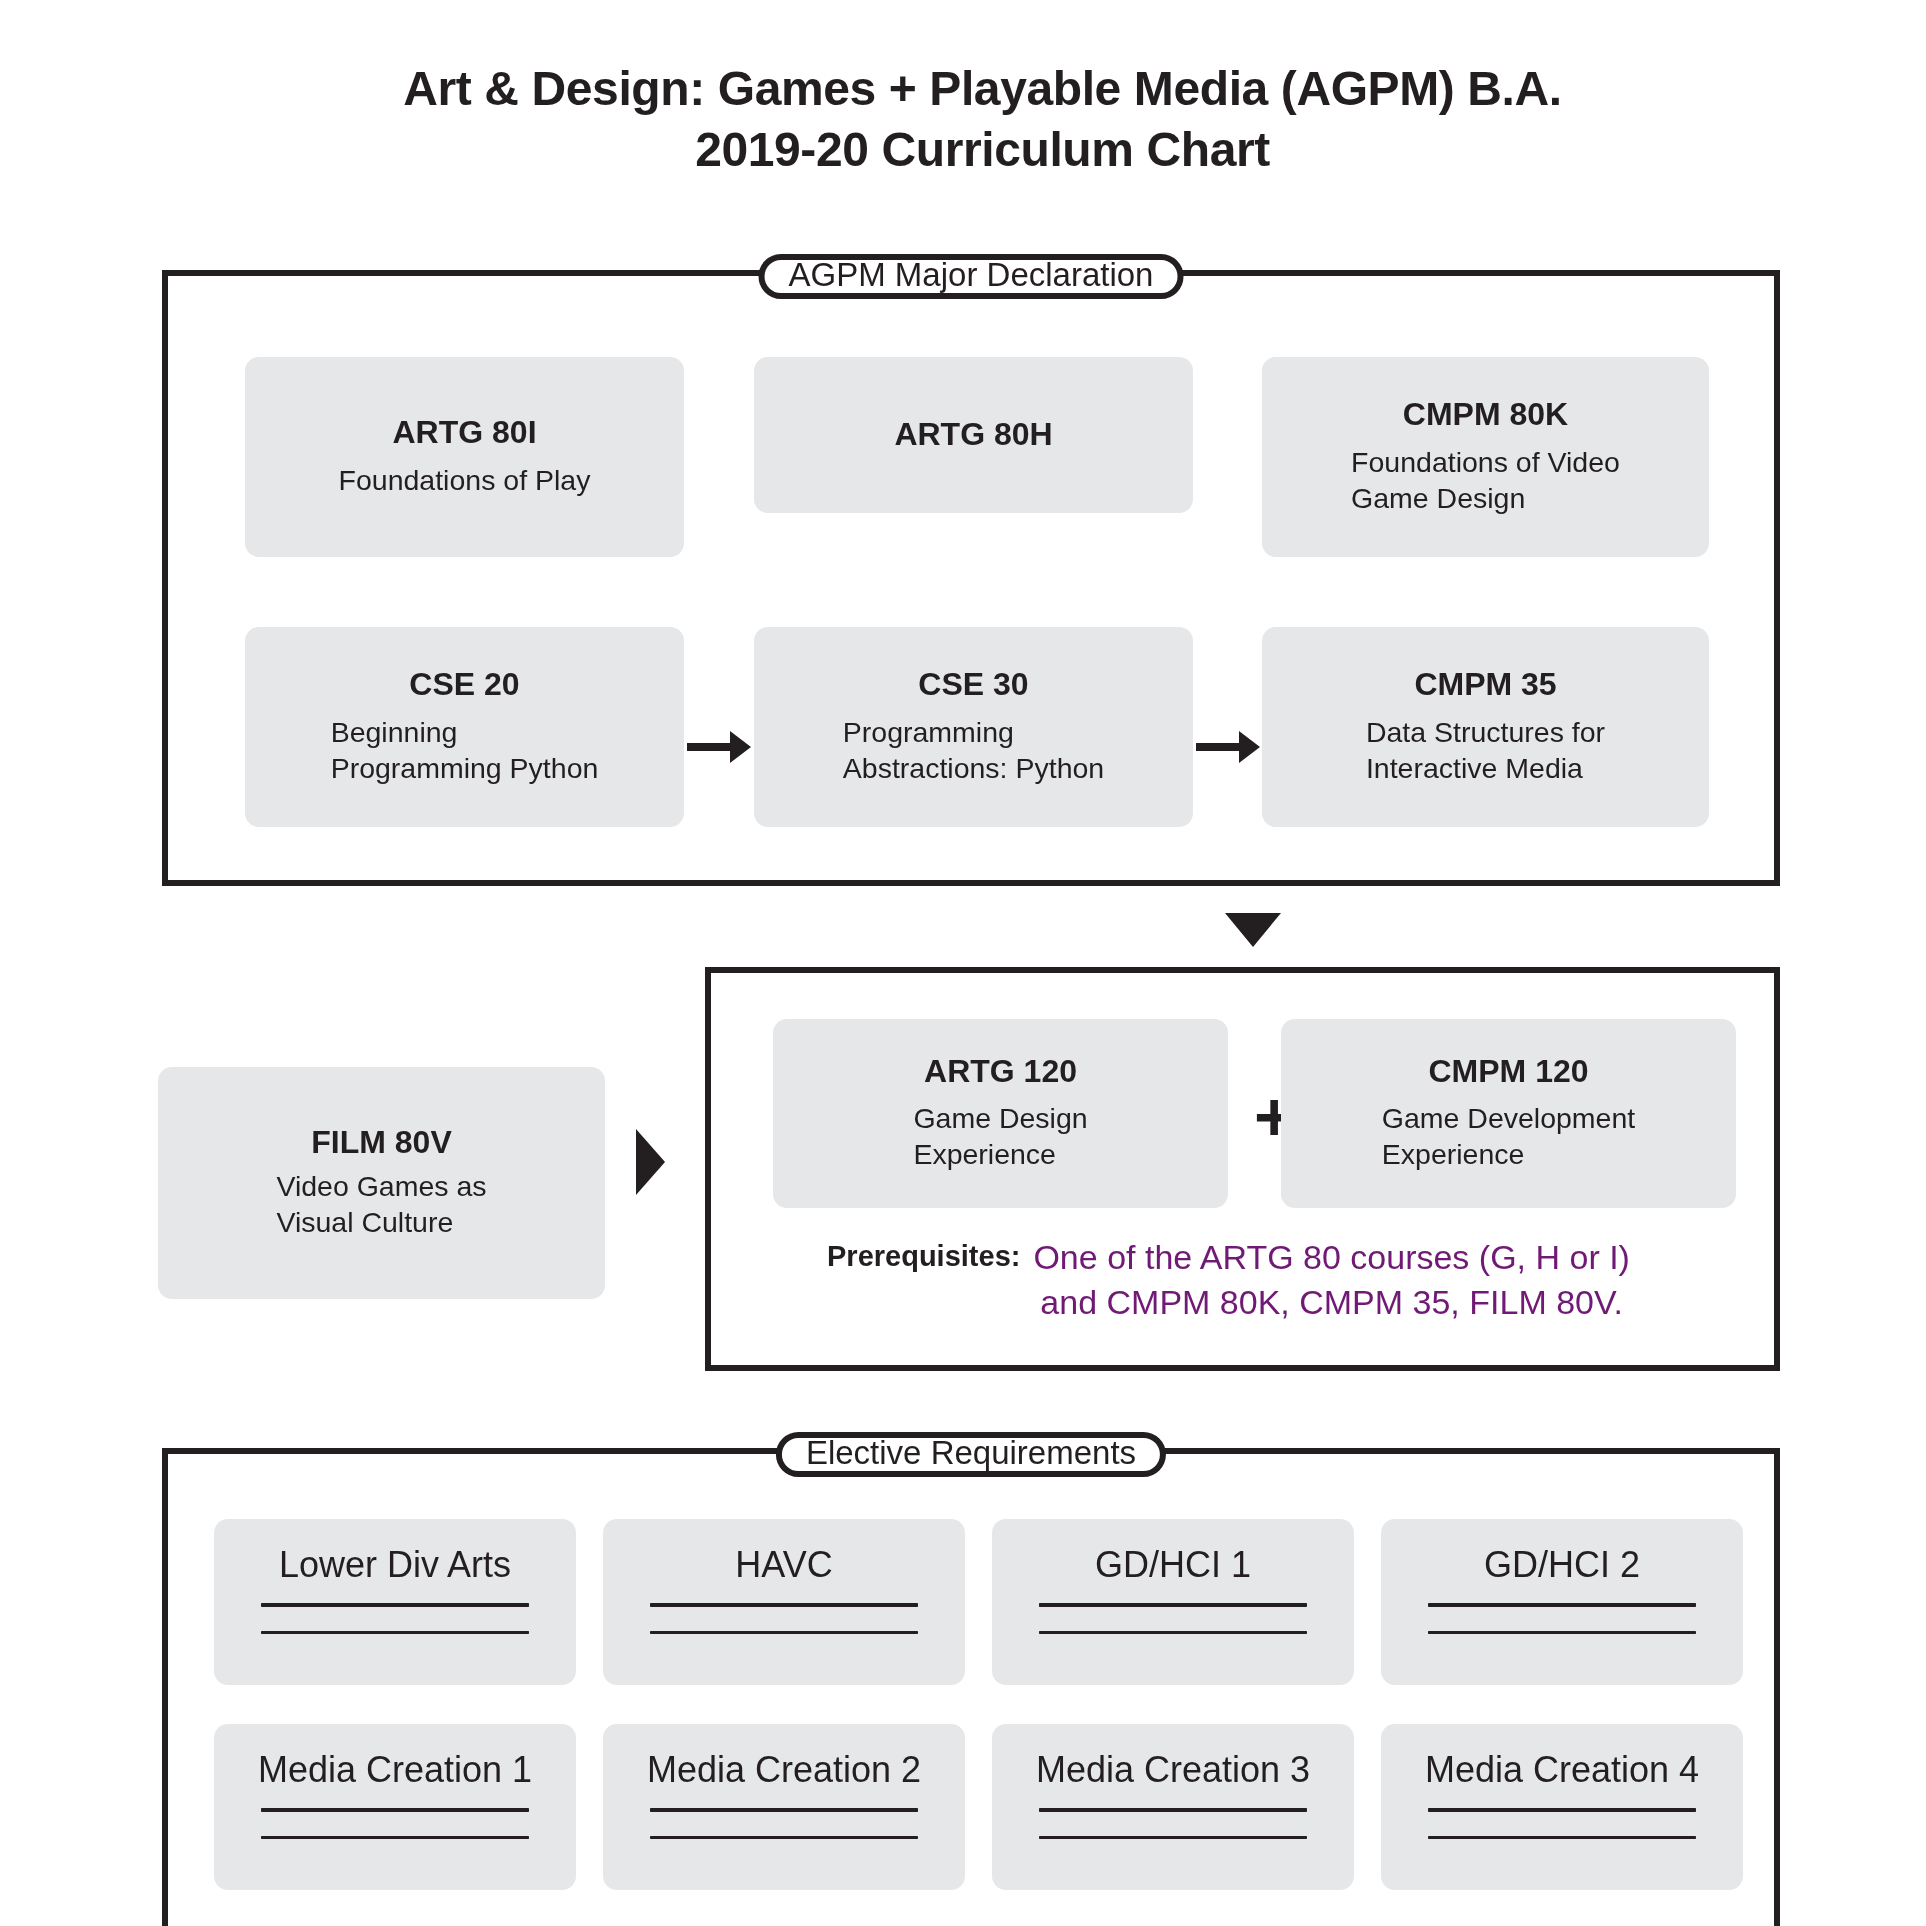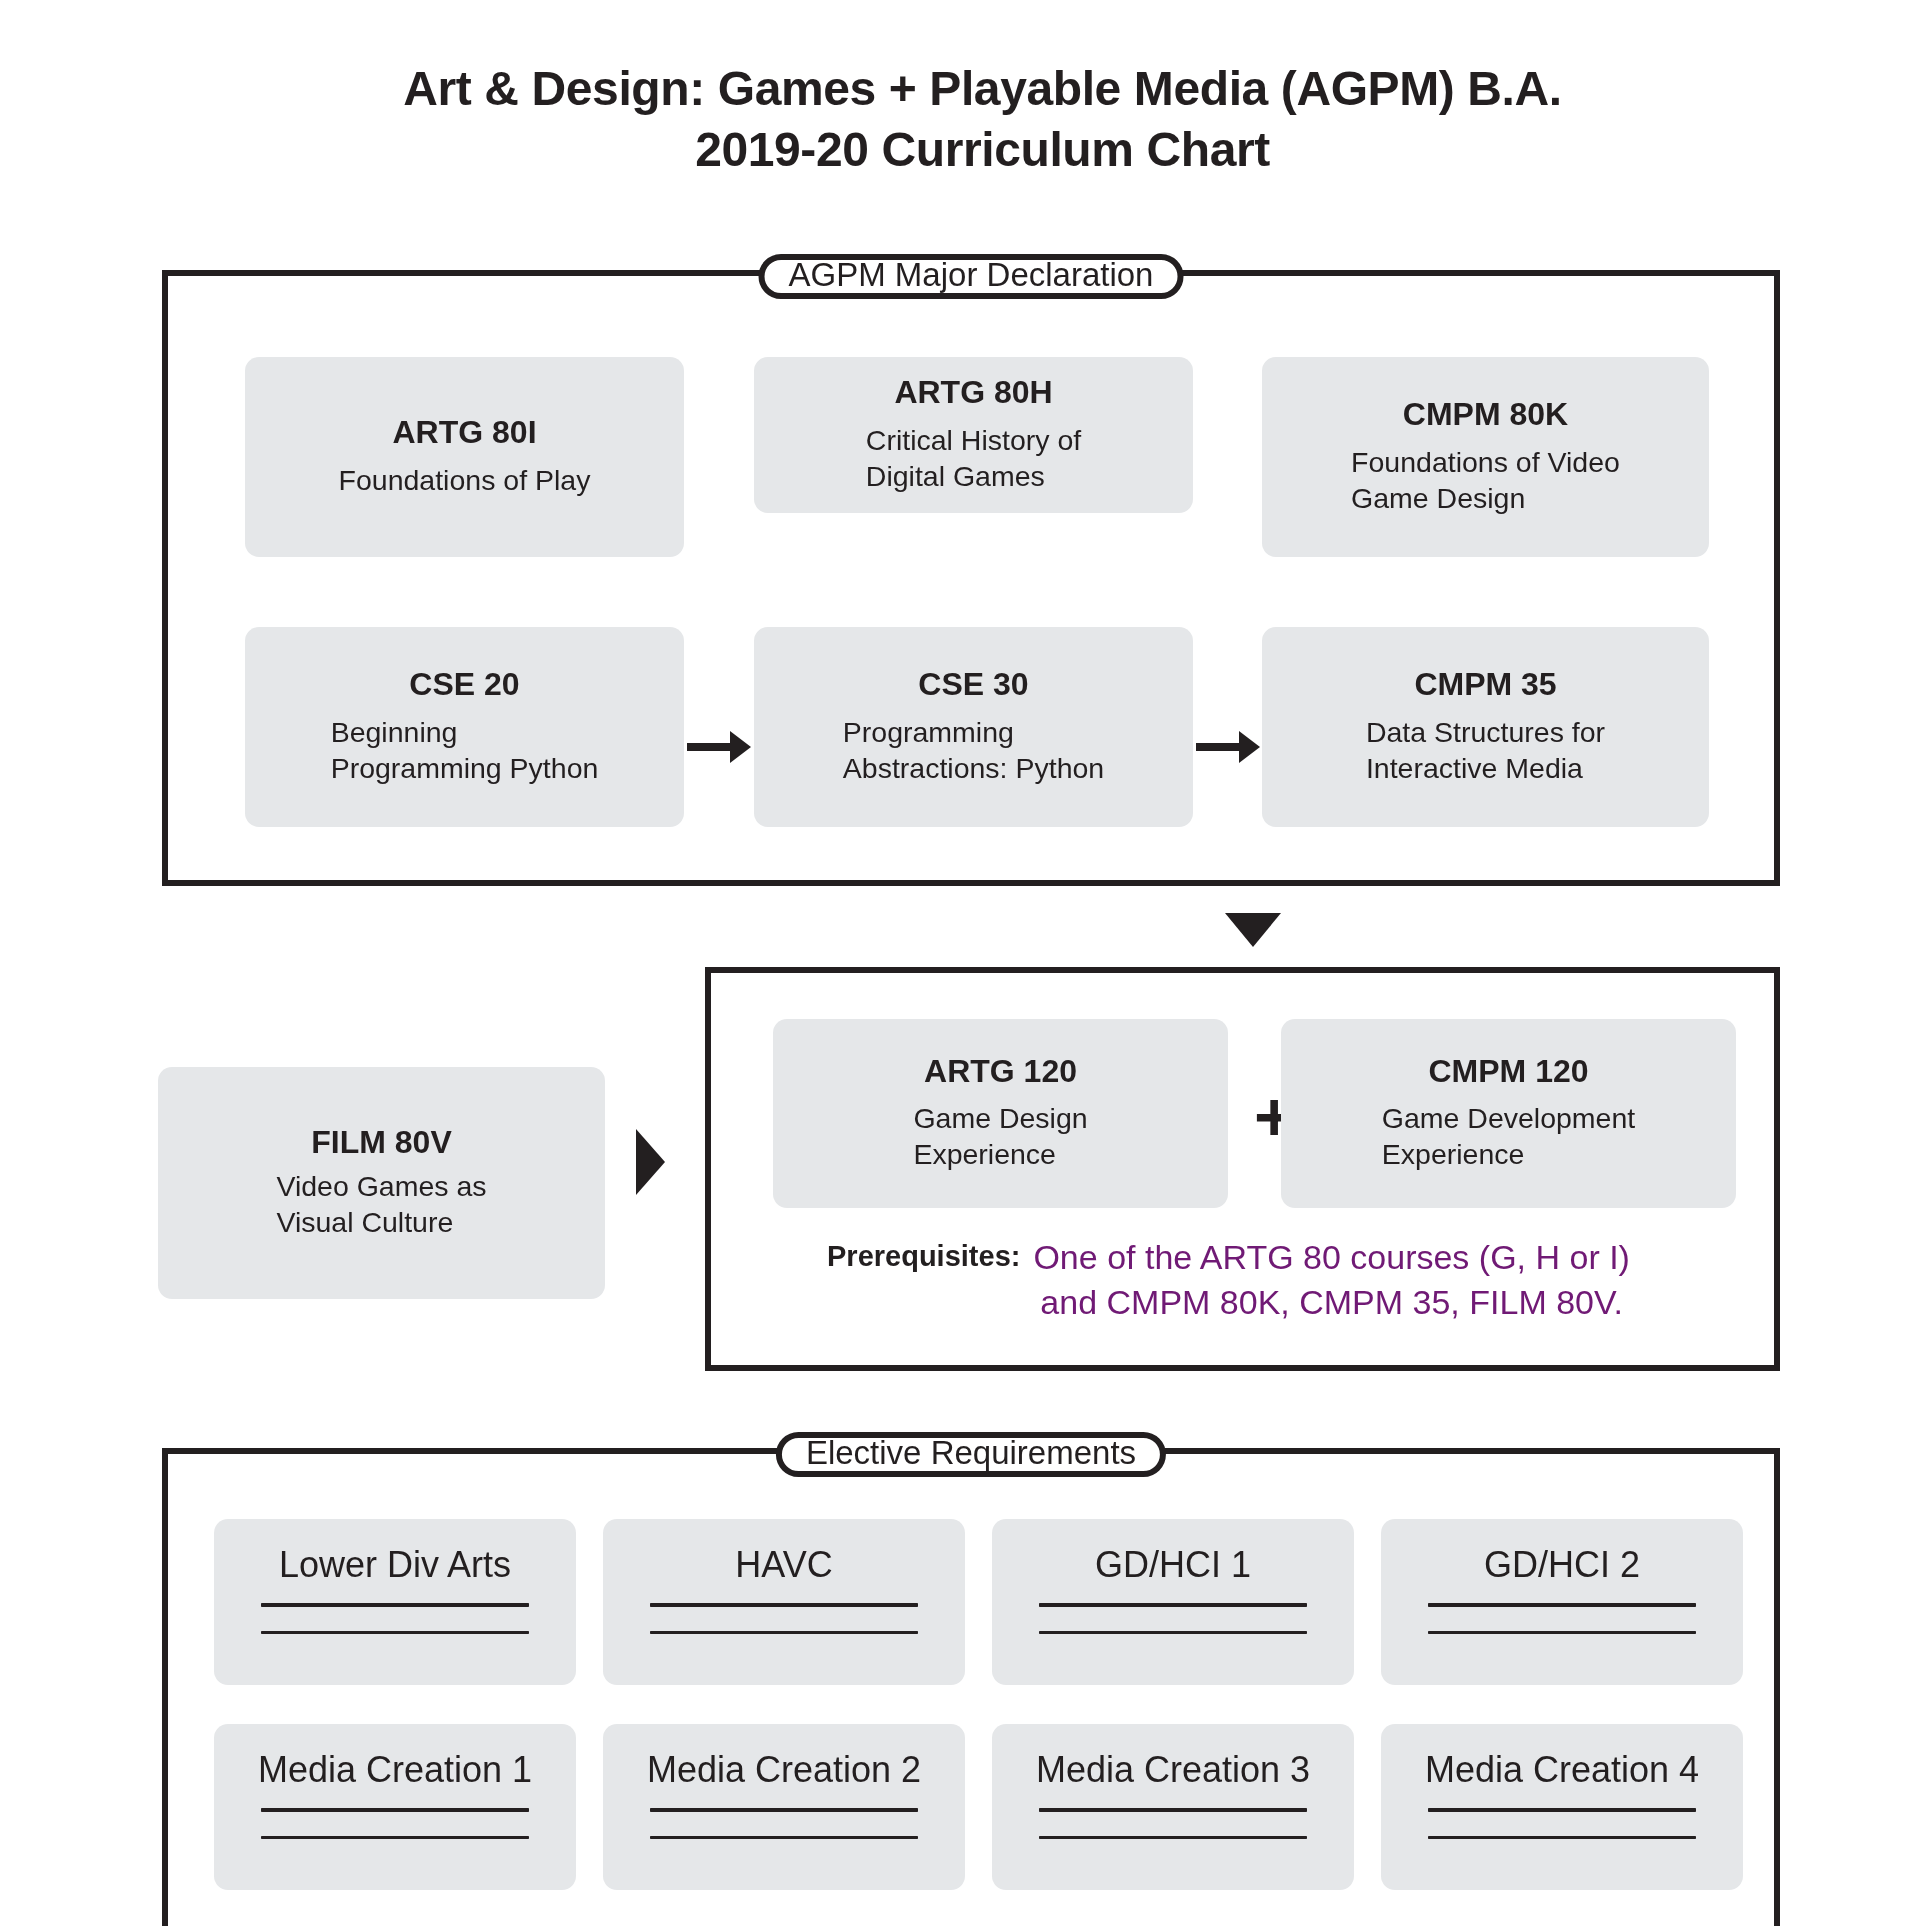--- a/index.html
+++ b/index.html
@@ -191,22 +191,20 @@
   <div class="section-badge">
     <span>AGPM Major Declaration</span>
   </div>
 
   <div class="card" style="left:77px; top:81px; width:439px; height:200px;">
     <div class="code">ARTG 80I</div>
     <div class="name">Foundations of Play</div>
   </div>
   <div class="card" style="left:586px; top:81px; width:439px; height:156px;">
     <div class="code">ARTG 80H</div>
-    <div class="name">Critical History of
-Digital Games</div>
   </div>
   <div class="card" style="left:1094px; top:81px; width:447px; height:200px;">
     <div class="code">CMPM 80K</div>
     <div class="name">Foundations of Video
 Game Design</div>
   </div>
 
   <div class="card" style="left:77px; top:351px; width:439px; height:200px;">
     <div class="code">CSE 20</div>
     <div class="name">Beginning

